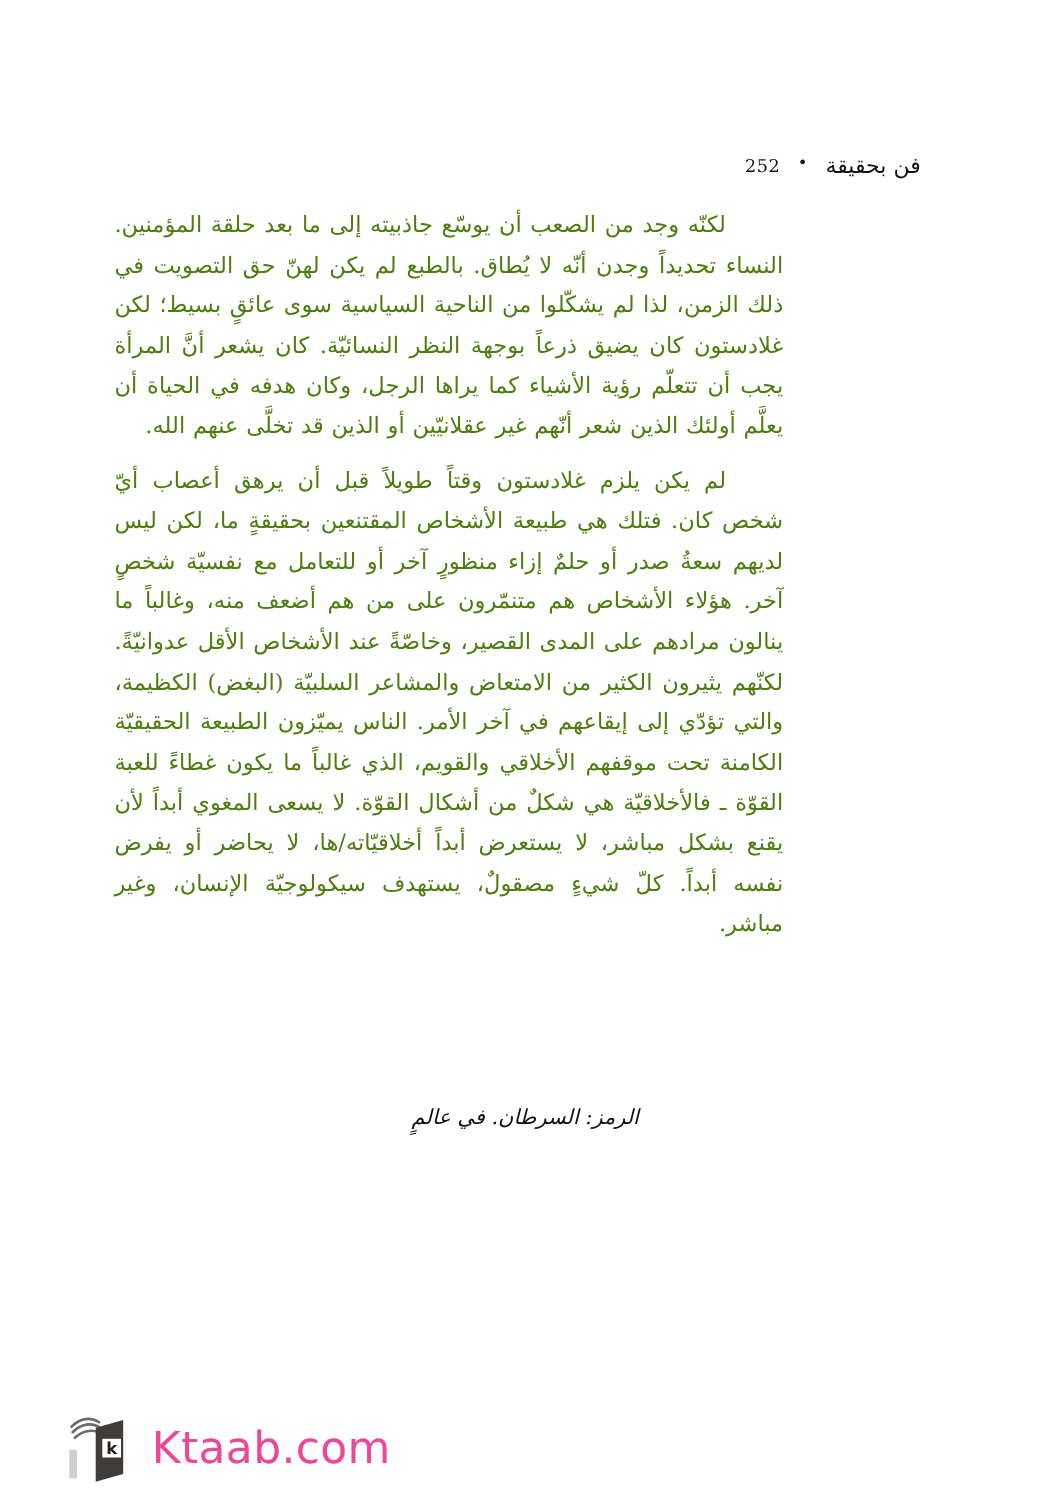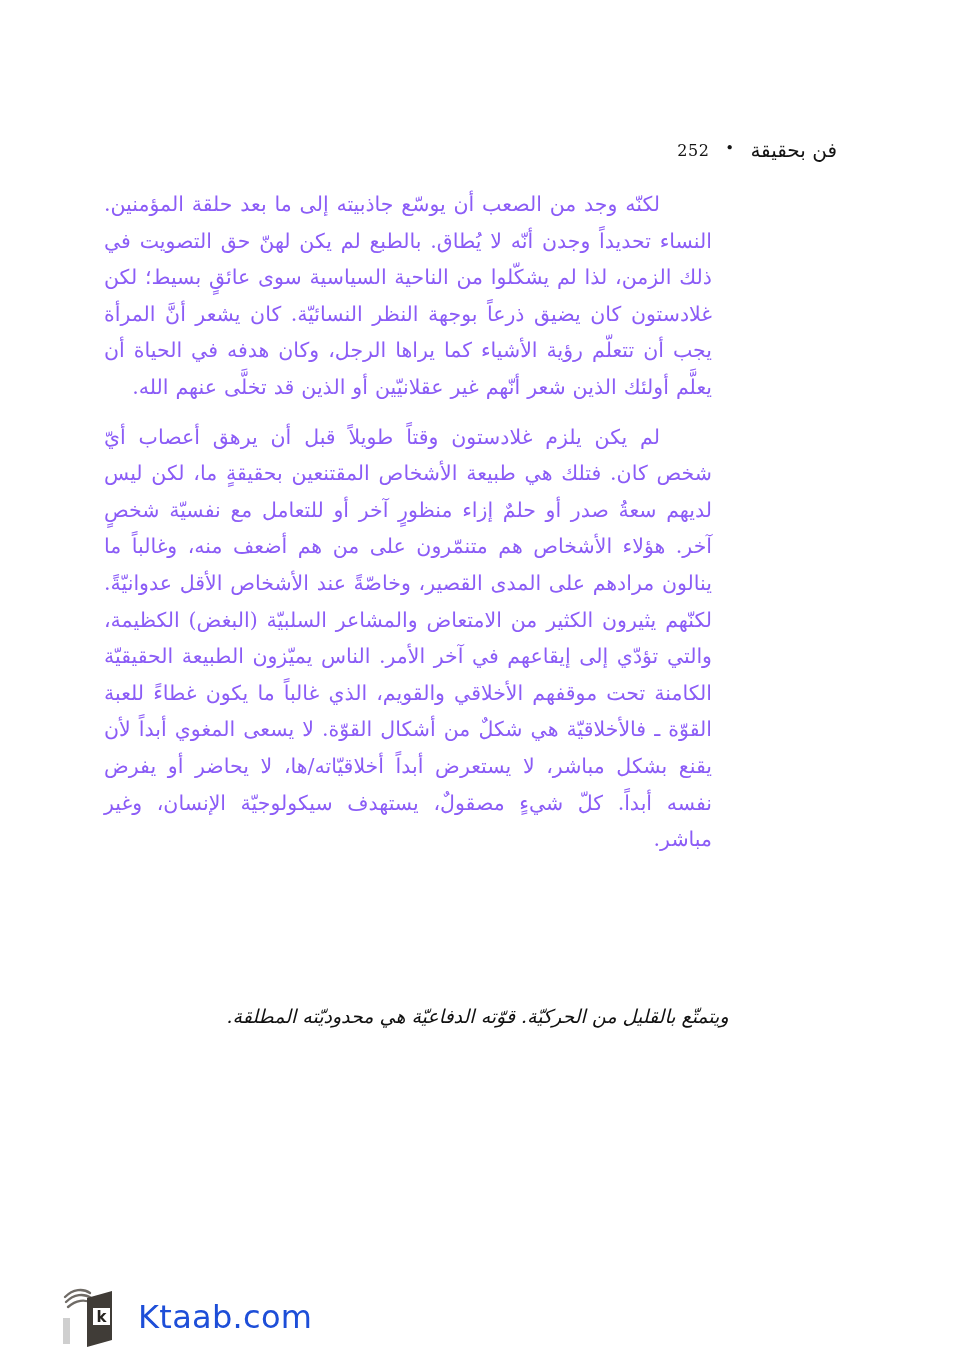--- a/index.html
+++ b/index.html
@@ -54,21 +54,21 @@
     position: absolute;
     top: 186px;
     right: 243px;
     width: 608px;
     direction: rtl;
     text-align: justify;
     text-align-last: right;
     font-family: "DejaVu Serif", serif;
     font-size: 20.5px;
     line-height: 36.6px;
-    color: #8b5cf6;
+    color: #4d7c0f;
     word-spacing: 0.5px;
   }
   .body-block p {
     margin: 0;
     text-indent: 52px;
   }
   .body-block p + p {
     margin-top: 13px;
   }
 
@@ -102,22 +102,22 @@
     direction: ltr;
   }
   .wm-logo {
     width: 62px;
     height: 66px;
     position: relative;
     flex: none;
   }
   .wm-text {
     font-family: "DejaVu Sans", sans-serif;
-    font-size: 32px;
-    color: #1d4ed8;
+    font-size: 40px;
+    color: #ec4899;
     letter-spacing: 0.3px;
     line-height: 1;
   }
   .wm-edge {
     position: absolute;
     left: 0;
     bottom: 6px;
     width: 7px;
     height: 26px;
     background: #cfcfcf;
@@ -133,21 +133,21 @@
     <span class="sep">•</span>
     <span class="page-num">252</span>
   </div>
 
   <div class="body-block">
     <p>لكنّه وجد من الصعب أن يوسّع جاذبيته إلى ما بعد حلقة المؤمنين. النساء تحديداً وجدن أنّه لا يُطاق. بالطبع لم يكن لهنّ حق التصويت في ذلك الزمن، لذا لم يشكّلوا من الناحية السياسية سوى عائقٍ بسيط؛ لكن غلادستون كان يضيق ذرعاً بوجهة النظر النسائيّة. كان يشعر أنَّ المرأة يجب أن تتعلّم رؤية الأشياء كما يراها الرجل، وكان هدفه في الحياة أن يعلَّم أولئك الذين شعر أنّهم غير عقلانيّين أو الذين قد تخلَّى عنهم الله.</p>
     <p>لم يكن يلزم غلادستون وقتاً طويلاً قبل أن يرهق أعصاب أيّ شخص كان. فتلك هي طبيعة الأشخاص المقتنعين بحقيقةٍ ما، لكن ليس لديهم سعةُ صدر أو حلمٌ إزاء منظورٍ آخر أو للتعامل مع نفسيّة شخصٍ آخر. هؤلاء الأشخاص هم متنمّرون على من هم أضعف منه، وغالباً ما ينالون مرادهم على المدى القصير، وخاصّةً عند الأشخاص الأقل عدوانيّةً. لكنّهم يثيرون الكثير من الامتعاض والمشاعر السلبيّة (البغض) الكظيمة، والتي تؤدّي إلى إيقاعهم في آخر الأمر. الناس يميّزون الطبيعة الحقيقيّة الكامنة تحت موقفهم الأخلاقي والقويم، الذي غالباً ما يكون غطاءً للعبة القوّة ـ فالأخلاقيّة هي شكلٌ من أشكال القوّة. لا يسعى المغوي أبداً لأن يقنع بشكل مباشر، لا يستعرض أبداً أخلاقيّاته/ها، لا يحاضر أو يفرض نفسه أبداً. كلّ شيءٍ مصقولٌ، يستهدف سيكولوجيّة الإنسان، وغير مباشر.</p>
   </div>
 
   <div class="symbol-block">
-    <span class="sym-line">ويتمتّع بالقليل من الحركيّة. قوّته الدفاعيّة هي محدوديّته المطلقة.</span>
+    <span class="sym-line">الرمز: السرطان. في عالمٍ</span>
   </div>
 
   <div class="watermark">
     <span class="wm-edge"></span>
     <span class="wm-logo">
       <svg width="62" height="66" viewBox="0 0 62 66" xmlns="http://www.w3.org/2000/svg">
         <g fill="none" stroke="#6f6b66" stroke-width="2.4" stroke-linecap="round">
           <path d="M2 13 C10 5, 20 4, 27 9"></path>
           <path d="M3 18 C11 10, 21 9, 28 14"></path>
           <path d="M5 23 C13 16, 22 15, 29 19"></path>

